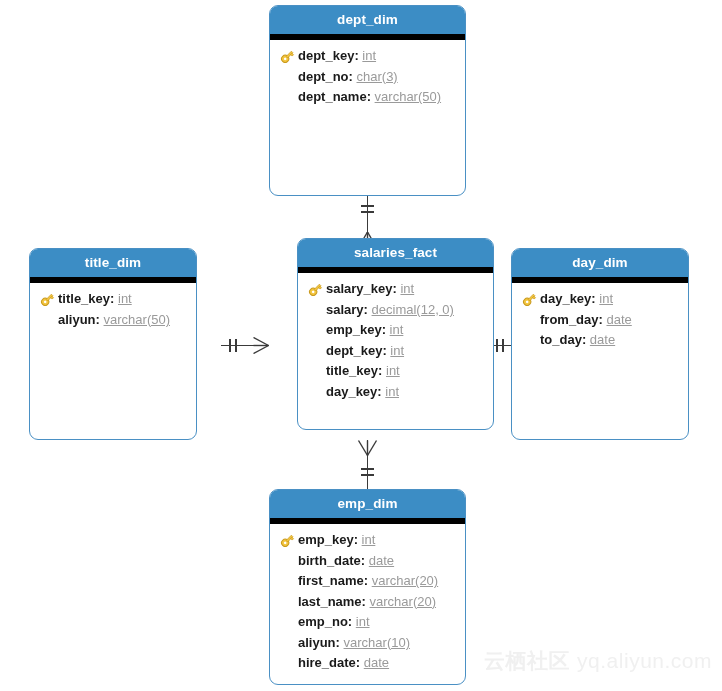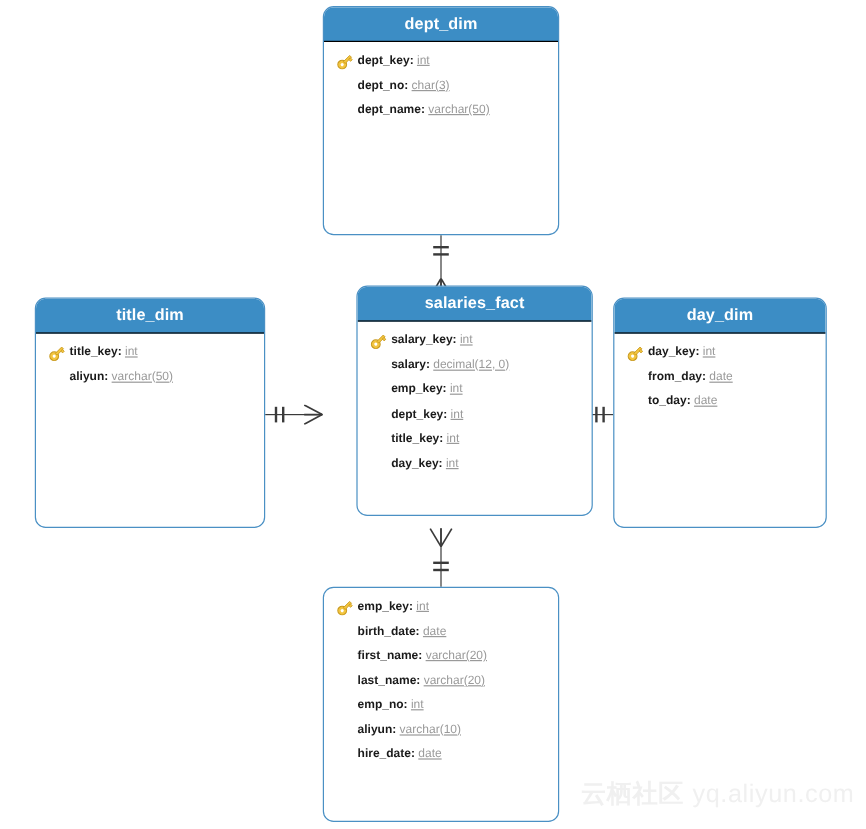--- a/index.html
+++ b/index.html
@@ -15,27 +15,27 @@
     border:1px solid #4a90c4;border-radius:9px;
     background:#ffffff;overflow:hidden;
     box-shadow:0 0 0 0 rgba(0,0,0,0);
     z-index:3;
   }
   .entity-header{
     height:28px;line-height:28px;
     background:#3c8dc5;
     color:#ffffff;font-weight:bold;font-size:13.5px;
     text-align:center;letter-spacing:.1px;
-    border-bottom:1px solid #000000;
+    border-bottom:6px solid #000000;
   }
   .entity-body{padding:6px 0 0 0;}
   .field{
     height:20.5px;line-height:20.5px;
     display:flex;align-items:center;
-    padding-left:10px;font-size:10px;white-space:nowrap;
+    padding-left:10px;font-size:13px;white-space:nowrap;
   }
   .field .keyslot{
     width:18px;min-width:18px;height:14px;
     display:inline-flex;align-items:center;justify-content:flex-start;
   }
   .fname{color:#1a1a1a;font-weight:bold;}
   .ftype{color:#9a9a9a;font-weight:normal;text-decoration:underline;}
   .colon{color:#1a1a1a;font-weight:bold;}
 
   
@@ -156,21 +156,21 @@
       <div class="field">
         <span class="keyslot"></span>
         <span class="fname">dept_name</span>
           <span class="colon">:&nbsp;</span>
           <span class="ftype">varchar(50)</span>
       </div>
 
     </div>
   </div>
 
-  <div class="entity" style="left:29px;top:248px;width:192px;height:192px;">
+  <div class="entity" style="left:29px;top:248px;width:168px;height:192px;">
     <div class="entity-header">title_dim</div>
     <div class="entity-body">
 
       <div class="field">
         <span class="keyslot">
           <svg width="15" height="13" viewBox="0 0 15 13">
             <g transform="rotate(-45 7.5 6.5)">
               <circle cx="4.2" cy="6.5" r="3.6" fill="#f3c53f" stroke="#c99a1e" stroke-width="1"></circle>
               <circle cx="4.2" cy="6.5" r="1.3" fill="#ffffff"></circle>
               <rect x="6.6" y="5.5" width="7.4" height="2.1" fill="#f3c53f" stroke="#c99a1e" stroke-width=".7"></rect>
@@ -282,20 +282,21 @@
         <span class="keyslot"></span>
         <span class="fname">to_day</span>
           <span class="colon">:&nbsp;</span>
           <span class="ftype">date</span>
       </div>
 
     </div>
   </div>
 
   <div class="entity" style="left:269px;top:489px;width:197px;height:196px;">
+    <div class="entity-header">emp_dim</div>
     <div class="entity-body">
 
       <div class="field">
         <span class="keyslot">
           <svg width="15" height="13" viewBox="0 0 15 13">
             <g transform="rotate(-45 7.5 6.5)">
               <circle cx="4.2" cy="6.5" r="3.6" fill="#f3c53f" stroke="#c99a1e" stroke-width="1"></circle>
               <circle cx="4.2" cy="6.5" r="1.3" fill="#ffffff"></circle>
               <rect x="6.6" y="5.5" width="7.4" height="2.1" fill="#f3c53f" stroke="#c99a1e" stroke-width=".7"></rect>
               <rect x="11.1" y="7.3" width="1.9" height="2.2" fill="#f3c53f" stroke="#c99a1e" stroke-width=".7"></rect>

